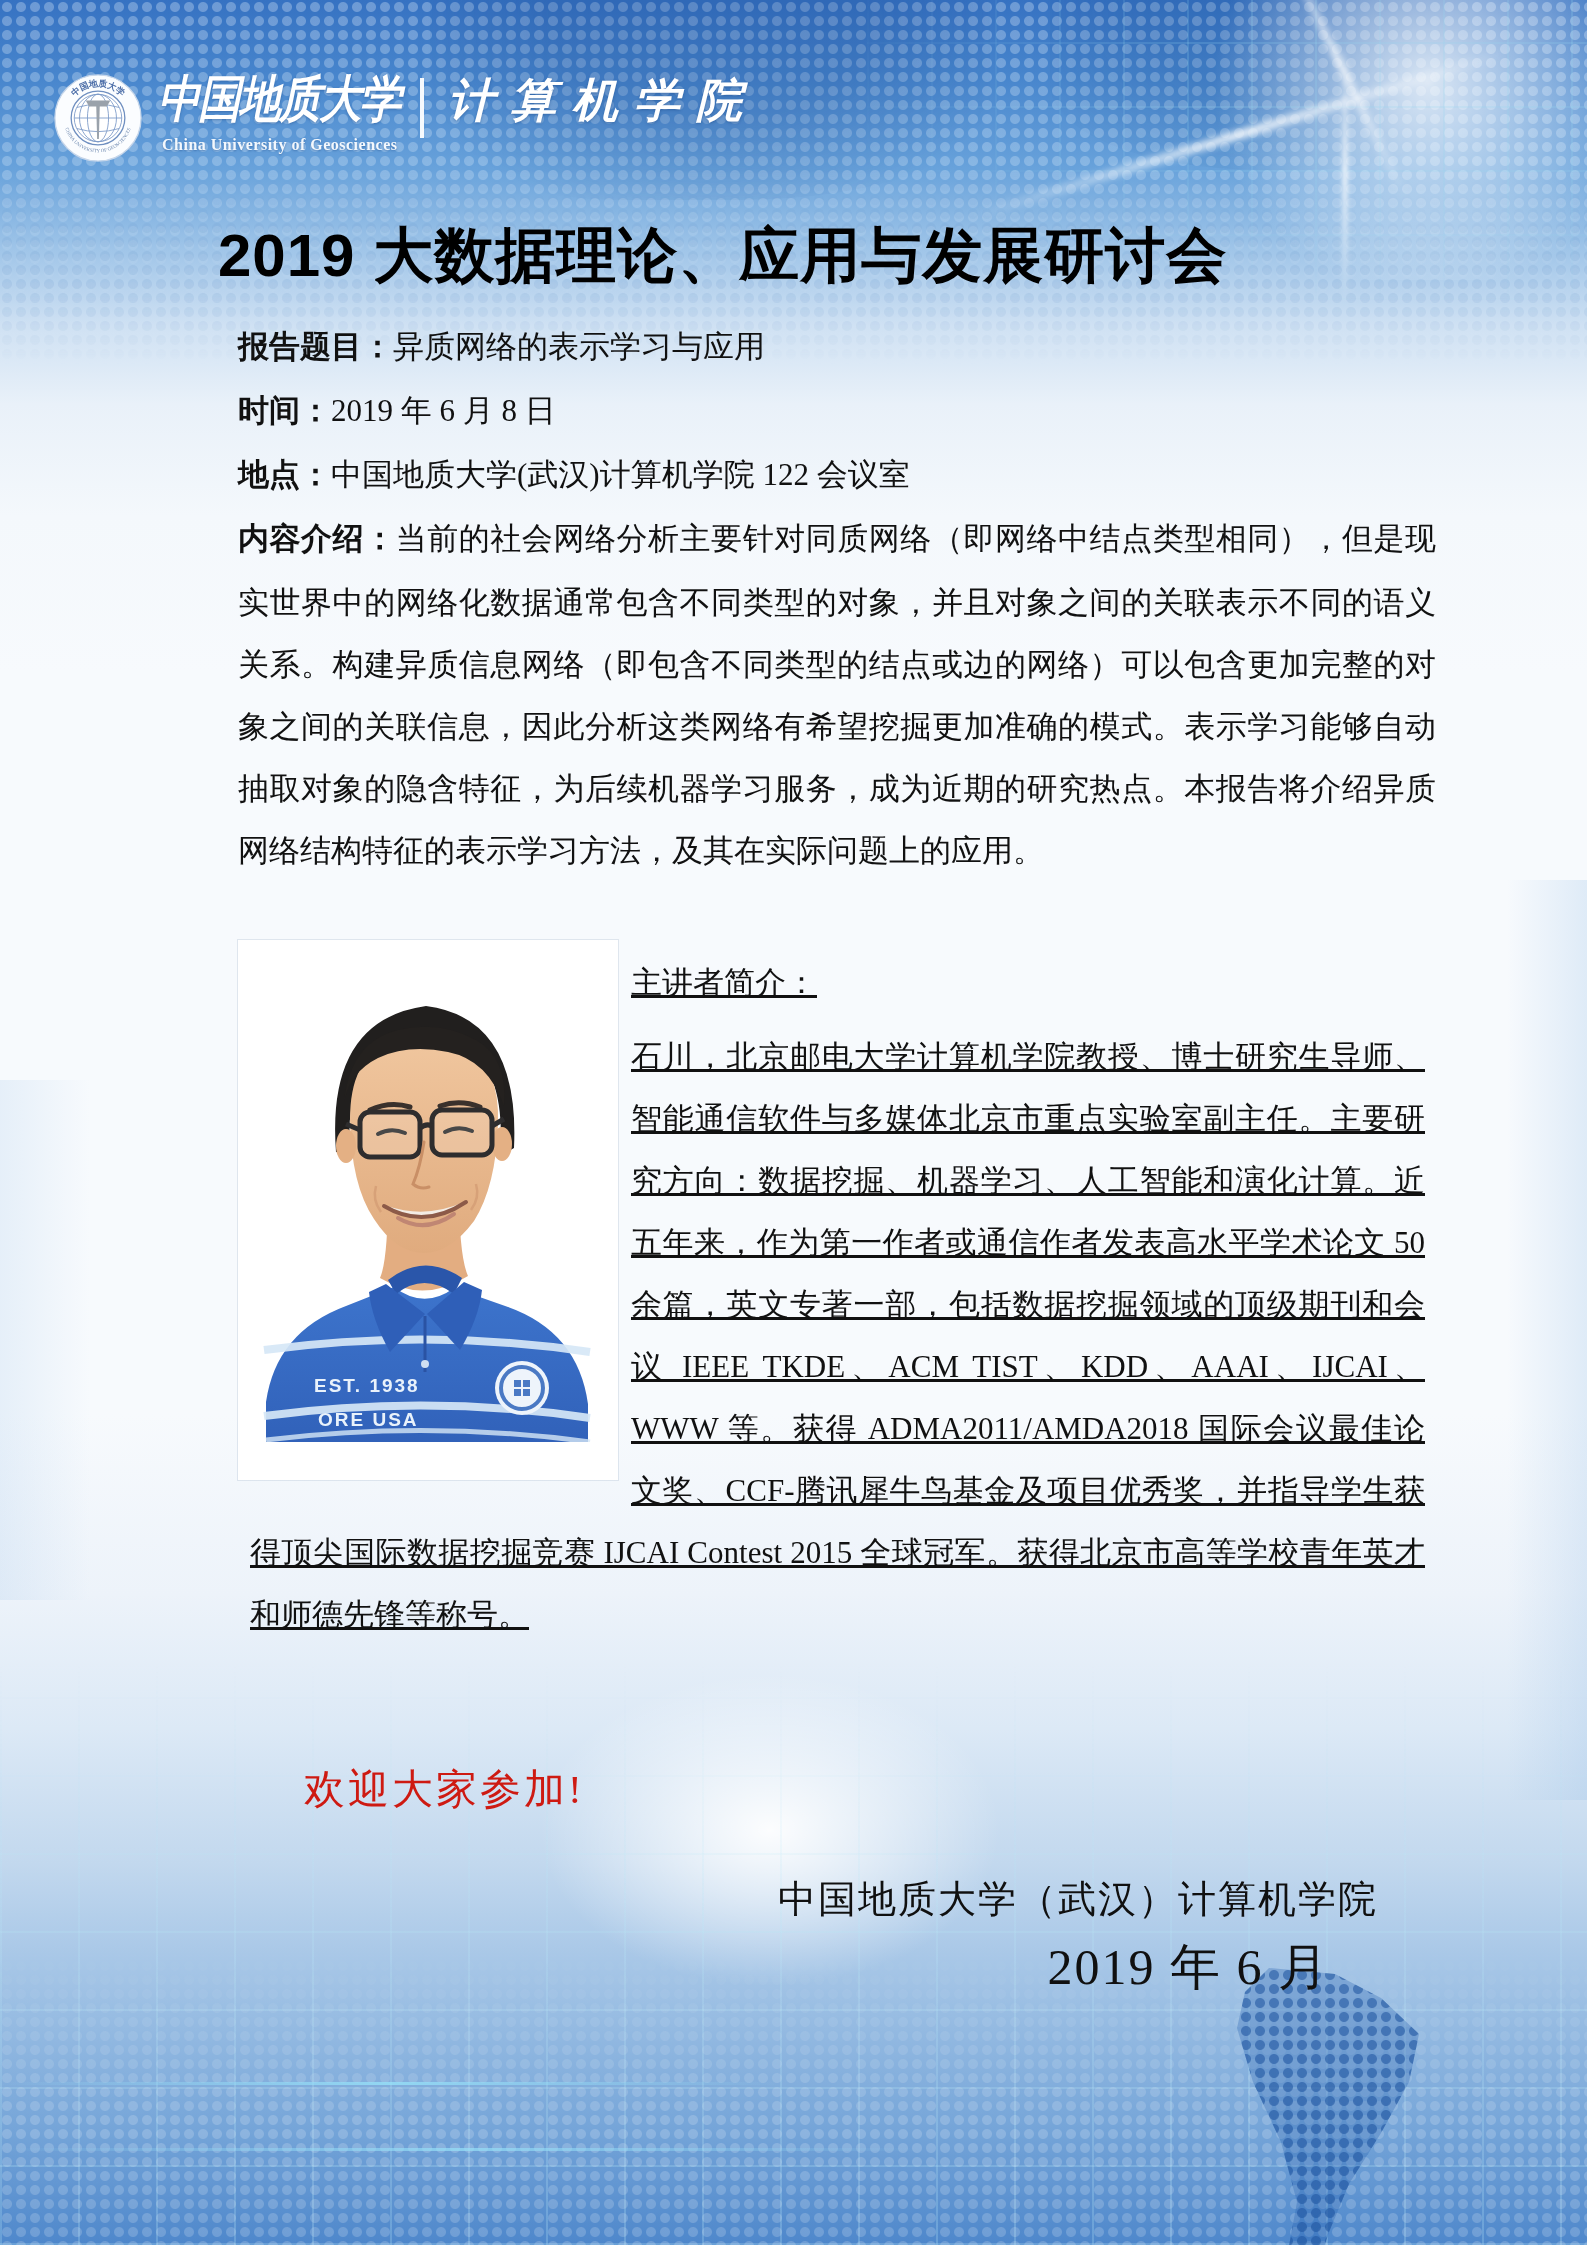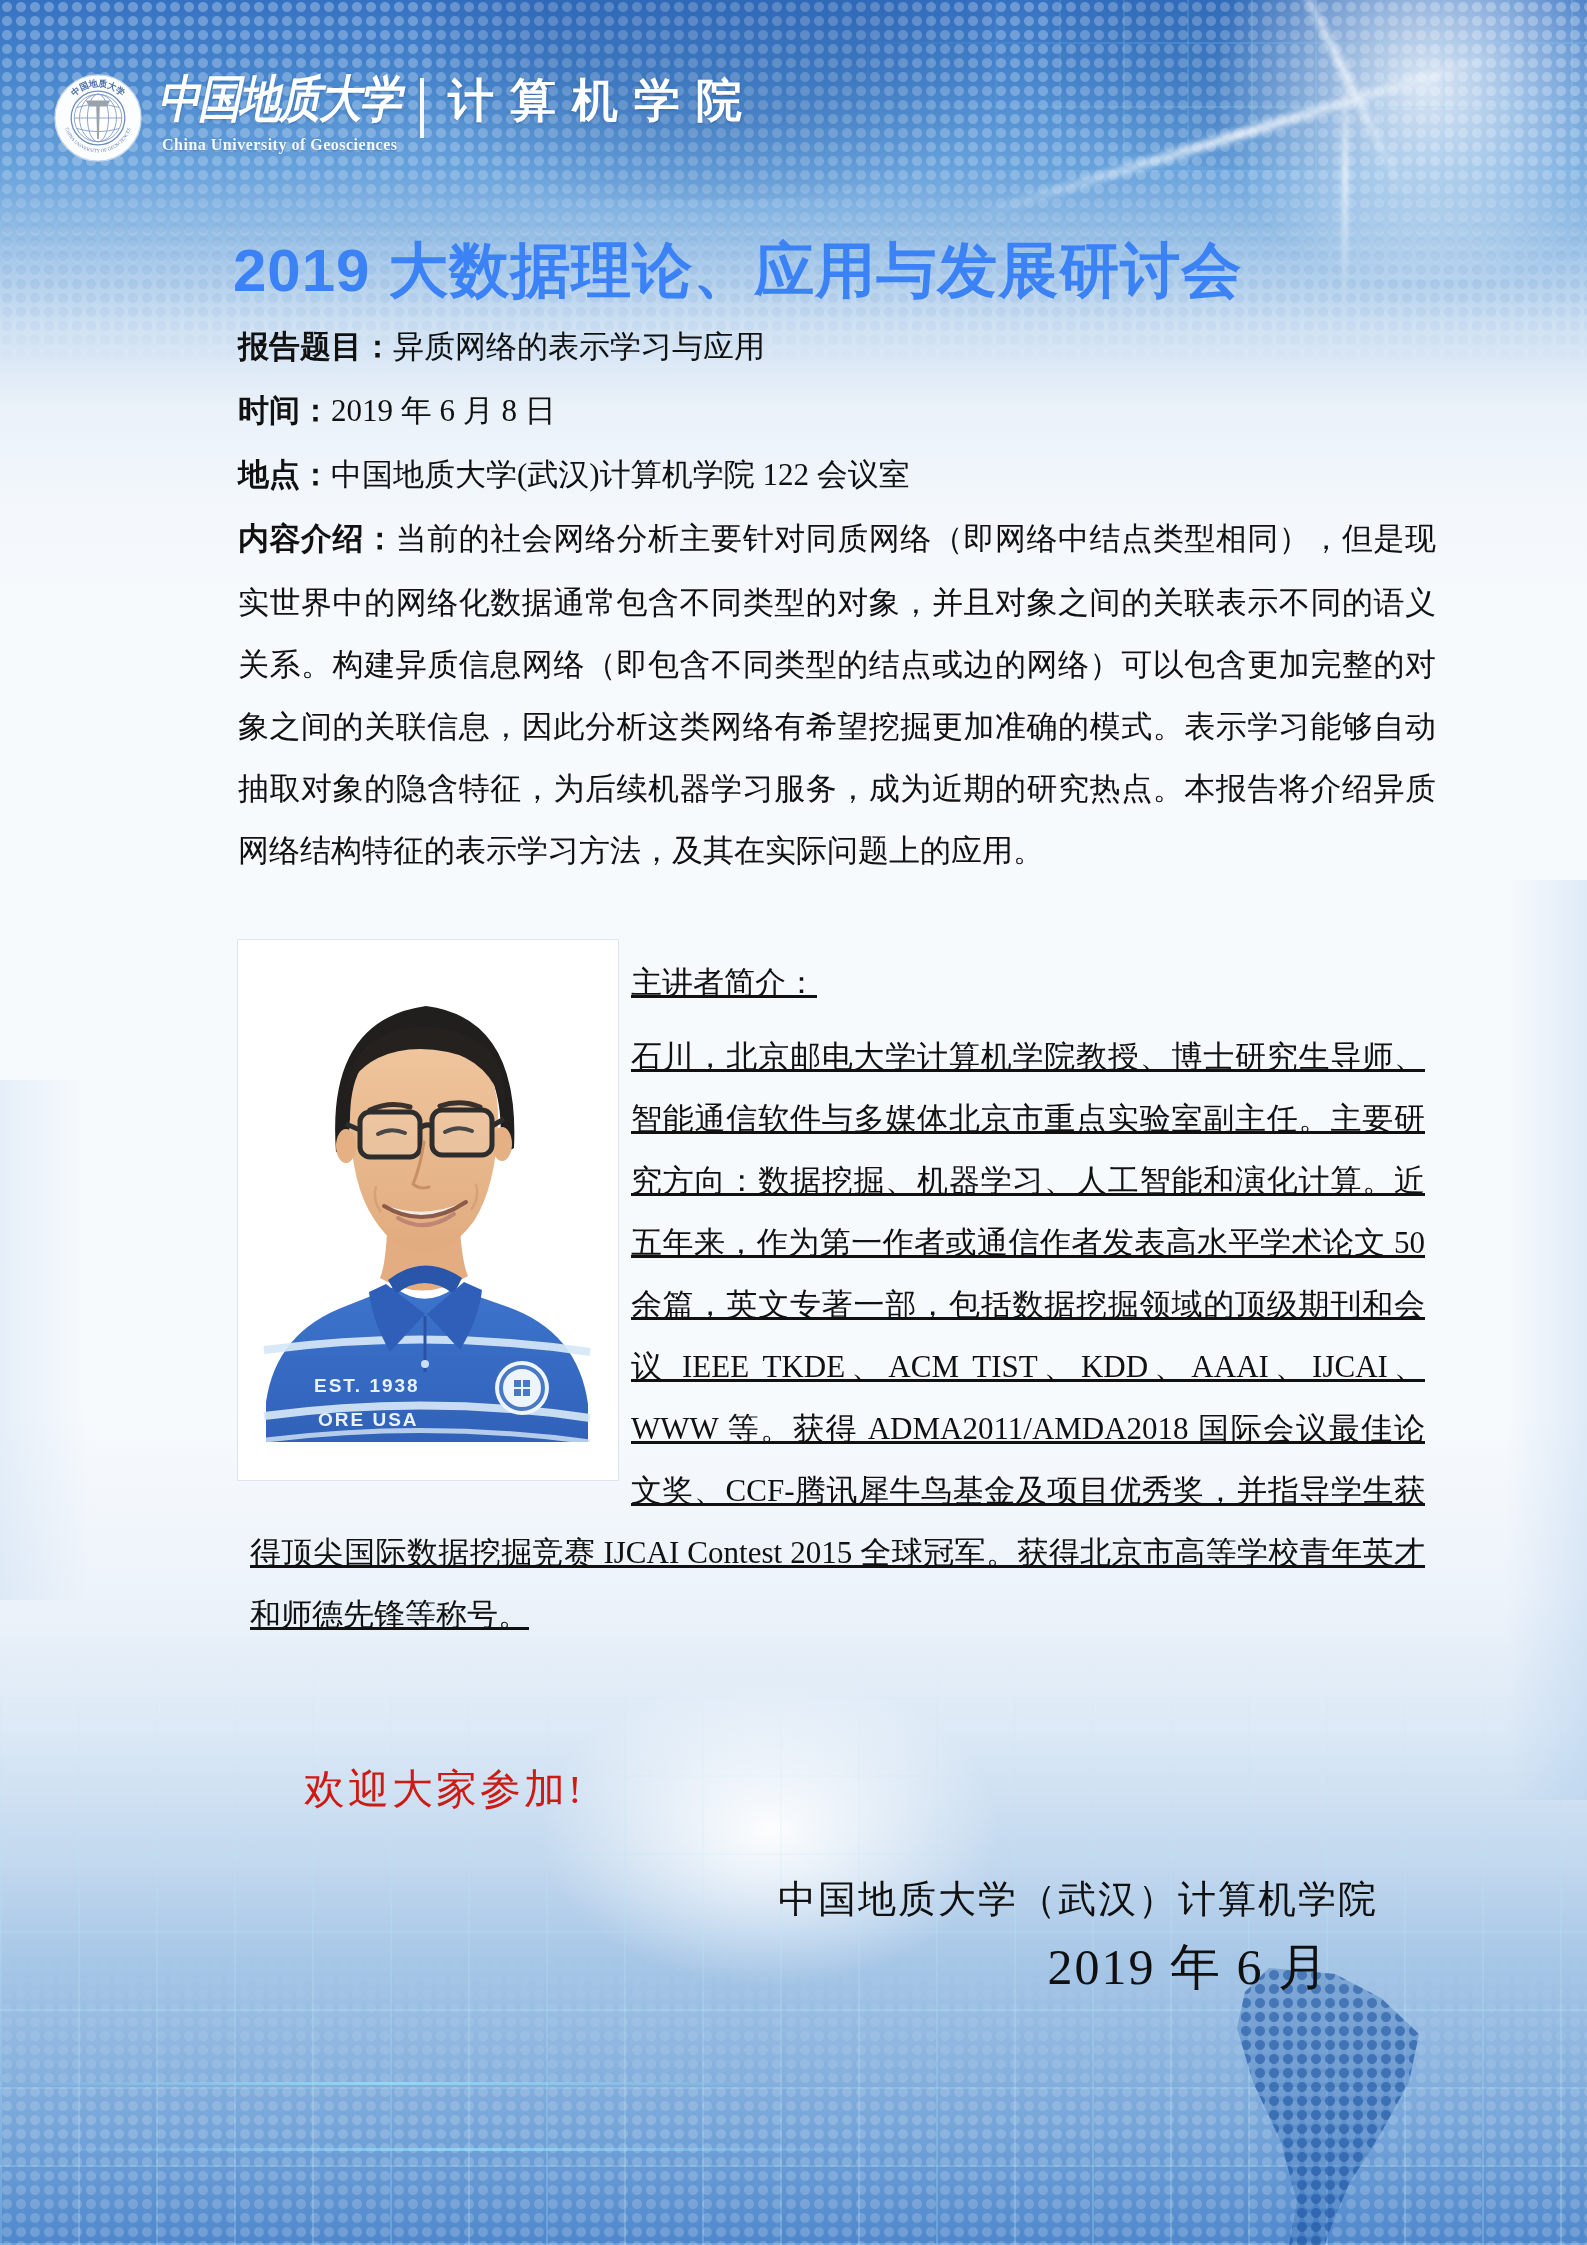--- a/index.html
+++ b/index.html
@@ -88,27 +88,27 @@
   .cn-name { position:absolute; left:158px; top:66px;
     font-size:50px; font-weight:bold; font-style:italic; color:#fff;
     letter-spacing:-2px; transform: scaleX(.84); transform-origin:left center;
     text-shadow: 0 1px 3px rgba(20,60,120,.4); white-space:nowrap; }
   .en-name { position:absolute; left:162px; top:136px;
     font-size:16px; font-weight:bold; color:#f3f8fd; letter-spacing:.5px;
     text-shadow: 0 1px 2px rgba(20,60,120,.4); white-space:nowrap; }
   .header-divider { position:absolute; left:420px; top:78px; width:4px; height:60px;
     background:#fff; opacity:.95; }
   .school-name { position:absolute; left:448px; top:70px;
-    font-size:46px; font-weight:bold; color:#fff;
+    font-size:46px; font-weight:bold; font-style:italic; color:#fff;
     letter-spacing:16px; text-shadow: 0 1px 3px rgba(20,60,120,.4); white-space:nowrap; }
 
   
-  .poster-title { position:absolute; left:218px; top:216px; margin:15px;
+  .poster-title { position:absolute; left:218px; top:216px; margin:0;
     font-family:"Liberation Sans","DejaVu Sans",sans-serif;
-    font-size:60px; font-weight:bold; color:#3b82f6; letter-spacing:1px; white-space:nowrap; }
+    font-size:60px; font-weight:bold; color:#000000; letter-spacing:1px; white-space:nowrap; }
 
   
   .content { position:absolute; left:238px; top:316px; width:1198px;
     font-size:31px; line-height:62px; text-align:justify; }
   .content p { margin:0; }
   .lbl { font-family:Liberation Mono, monospace; font-weight:bold; }
 
   
   .speaker { position:absolute; left:238px; top:940px; width:1199px;
     font-size:31px; line-height:62px; text-align:justify; }

